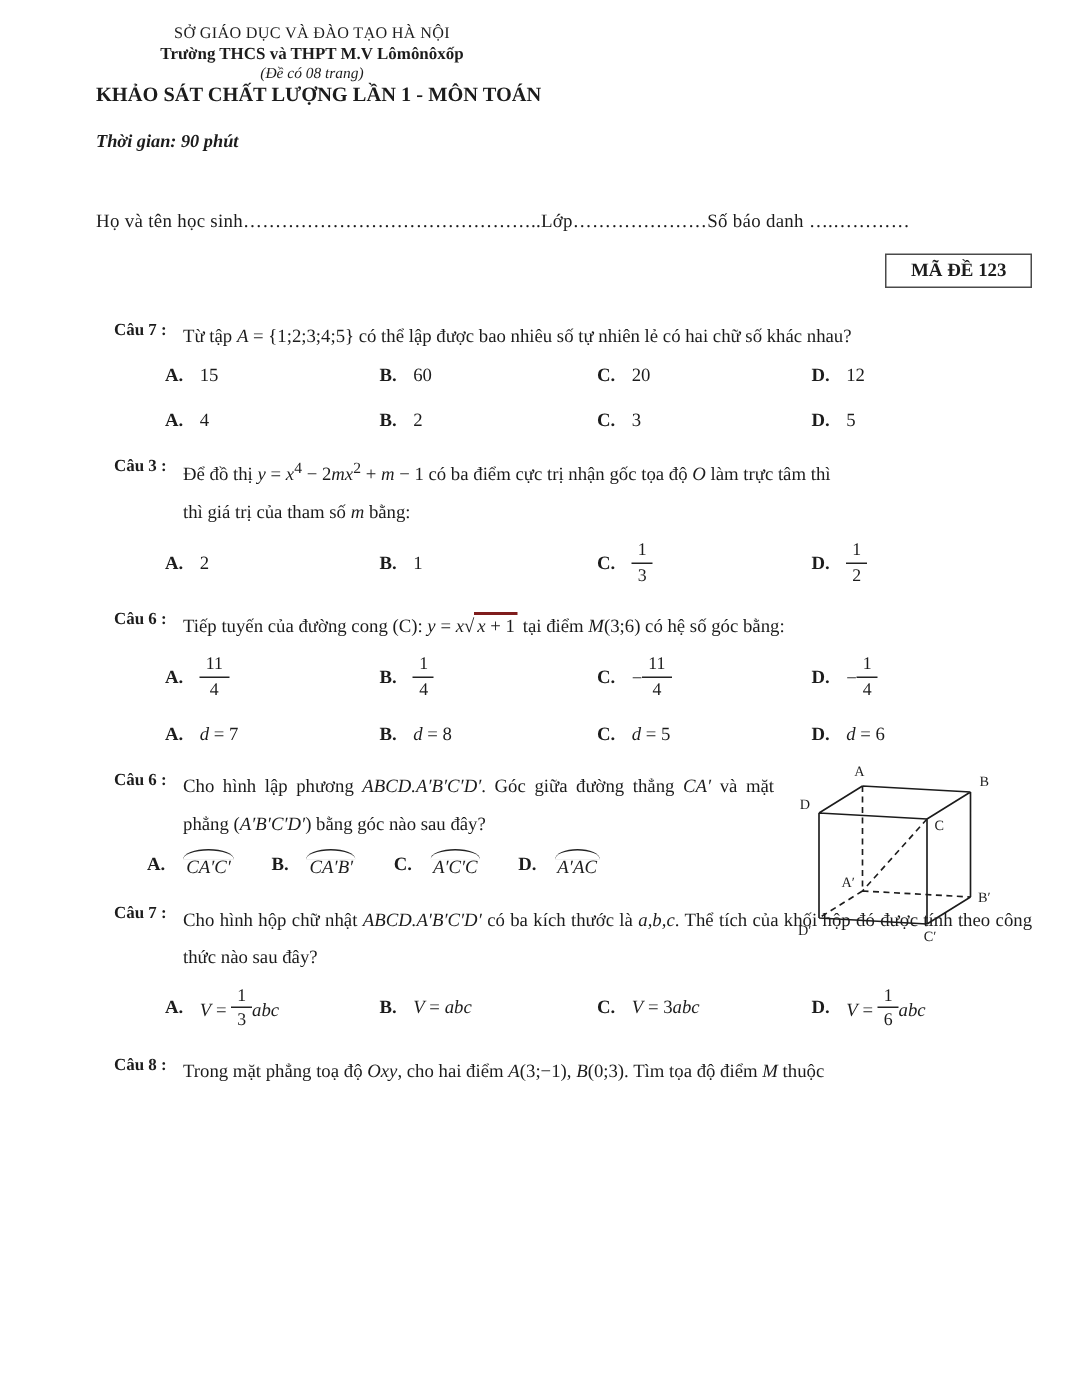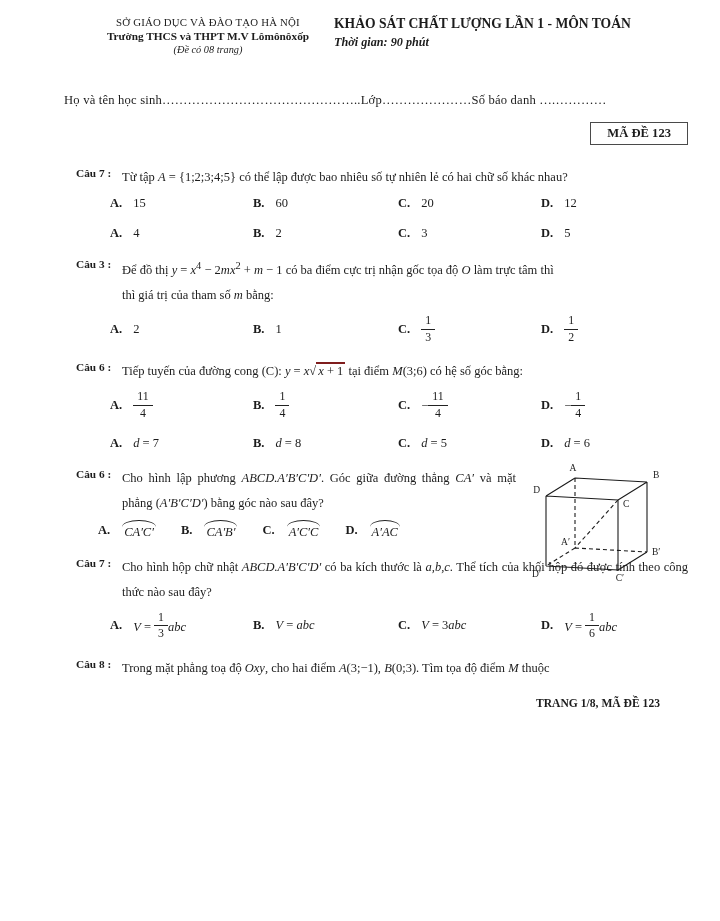--- a/index.html
+++ b/index.html
@@ -3,29 +3,29 @@
 <meta charset="utf-8">
 <style>
   html,body { margin:0; padding:0; background:#ffffff; }
   .page {
     width:720px; height:921px; box-sizing:border-box;
     padding:16px 32px 0 64px;
     font-family:"Liberation Serif","DejaVu Serif",serif;
     color:#1c1c1c; font-size:12.5px; position:relative; overflow:hidden;
   }
   
-  .hdr { display:flex; }
+  .hdr { display:flex;flex-direction:column; }
   .hdr-left { width:252px; margin-left:18px; text-align:center; }
   .hdr-left .l1 { font-size:10.8px; letter-spacing:.2px; }
   .hdr-left .l2 { font-size:11.3px; font-weight:bold; margin-top:2px; }
   .hdr-left .l3 { font-size:10.3px; font-style:italic; margin-top:2px; }
   .hdr-right { flex:1; text-align:left; }
   .hdr-right .r1 { font-size:13.6px; font-weight:bold; }
   .hdr-right .r2 { font-size:12.2px; font-weight:bold; margin-top:3px; }
-  .hdr-right .r3 { font-size:12.2px; font-weight:bold; font-style:italic; margin-top:3px; }
+  .hdr-right .r3 { font-size:12.2px; font-weight:bold; font-style:italic; margin-top:16px; }
   
   .student { margin-top:38px; font-size:12.6px; letter-spacing:.2px; }
   .codebox-wrap { text-align:right; margin-top:14px; }
   .codebox {
     display:inline-block; border:1px solid #4a4a4a; padding:3px 16px;
     font-weight:bold; font-size:12.6px;
   }
   
   main { margin-top:20px; padding-left:12px; }
   .q { margin-bottom:15px; }
@@ -274,15 +274,14 @@
 
     <section class="q">
       <div class="q-head">
         <span class="q-label">Câu 8 :</span>
         <div class="q-text">Trong mặt phẳng toạ độ <i>Oxy</i>, cho hai điểm <i>A</i>(3;−1), <i>B</i>(0;3). Tìm tọa độ điểm <i>M</i> thuộc</div>
       </div>
     </section>
 
   </main>
 
-  <div class="footer">TRANG 1/8, MÃ ĐỀ 123</div>
 
 </div>
 
 </body></html>

